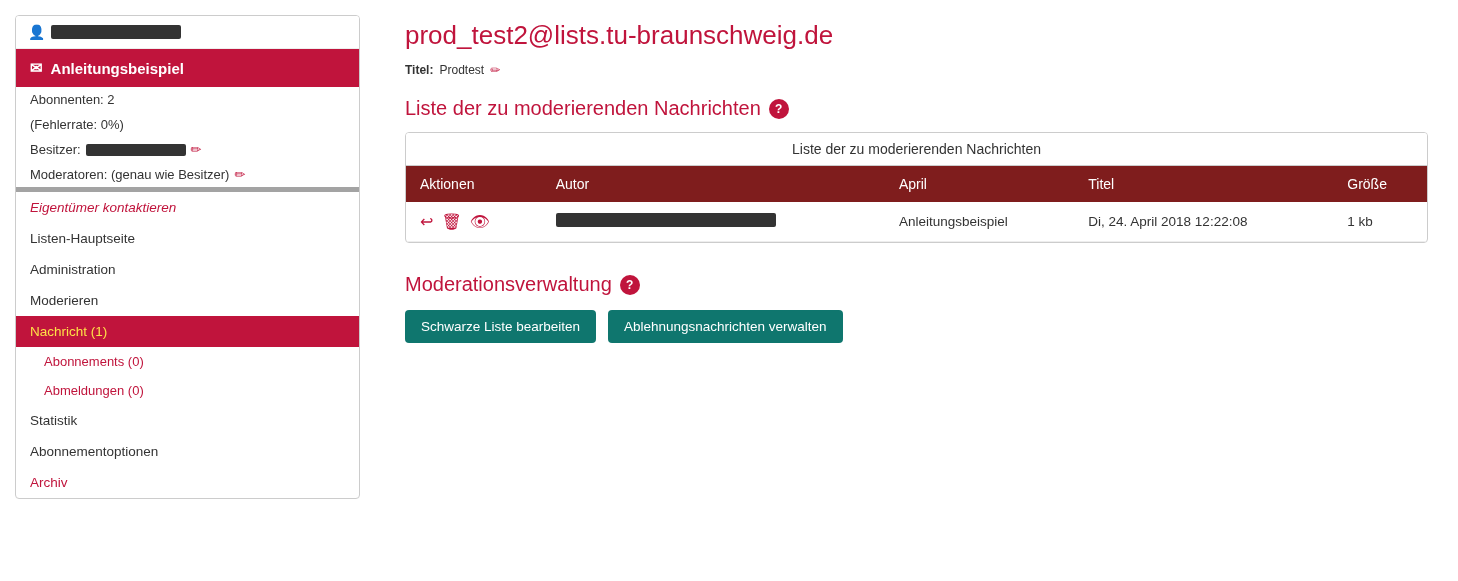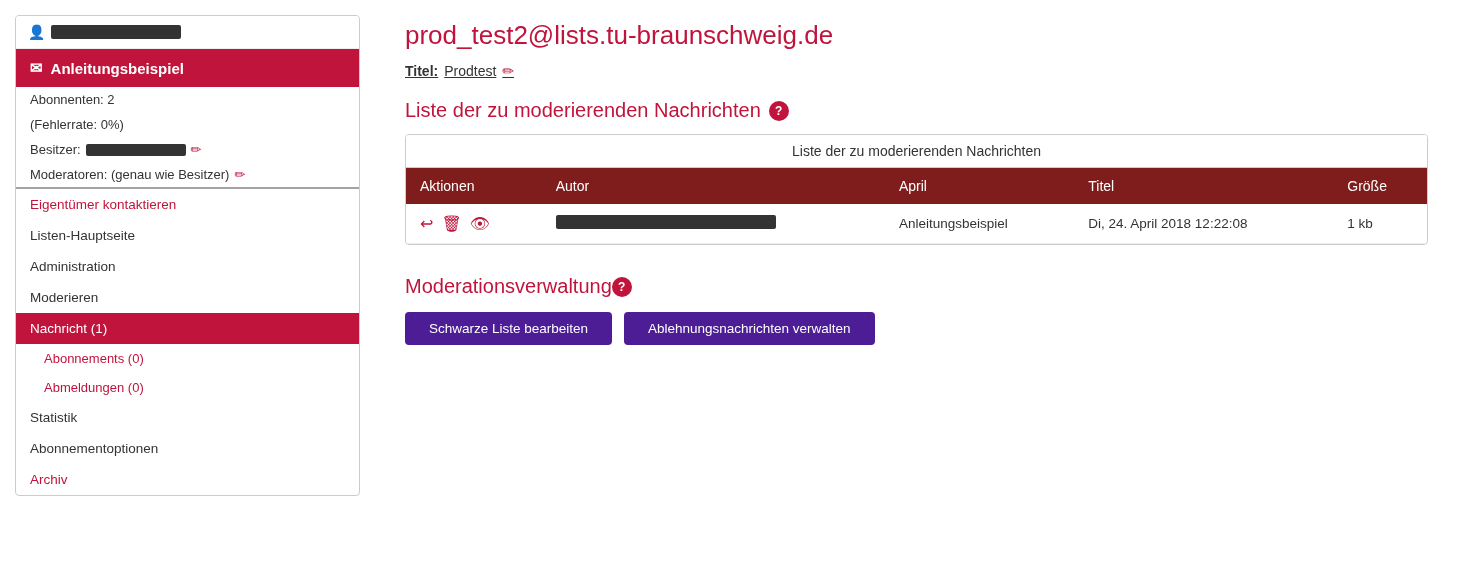--- a/index.html
+++ b/index.html
@@ -66,36 +66,36 @@
       gap: 8px;
       font-size: 15px;
       font-weight: bold;
     }
 
     .sidebar-header .envelope-icon {
       font-size: 15px;
     }
 
     .sidebar-section {
-      border-bottom: 2px solid #a3a3a3;
+      border-bottom: 5px solid #a3a3a3;
     }
 
     .sidebar-item {
       padding: 8px 14px;
       color: #c0143c;
       cursor: pointer;
       display: flex;
       align-items: center;
       gap: 6px;
       font-size: 13.5px;
     }
 
     .sidebar-item.active {
       background: #c0143c;
-      color: #ffffff;
+      color: #fde047;
     }
 
     .sidebar-item.plain {
       color: #333;
     }
 
     .sidebar-subitem {
       padding: 7px 14px 7px 28px;
       color: #c0143c;
       cursor: pointer;
@@ -135,22 +135,21 @@
       font-size: 26px;
       font-weight: 400;
       margin-bottom: 12px;
     }
 
     .title-row {
       display: flex;
       align-items: center;
       gap: 6px;
       margin-bottom: 20px;
-      font-size: 14px;
-      text-decoration: underline;
+      font-size: 12px;
     }
 
     .title-label {
       font-weight: bold;
     }
 
     .section-heading {
       color: #c0143c;
       font-size: 20px;
       font-weight: 400;
@@ -232,28 +231,29 @@
     .moderationsverwaltung-section {
       margin-top: 10px;
     }
 
     .moderationsverwaltung-heading {
       color: #c0143c;
       font-size: 20px;
       font-weight: 400;
       display: flex;
       align-items: center;
+      gap: 8px;
       margin-bottom: 14px;
     }
 
     .btn-red {
-      background: #4c1d95;
+      background: #0f766e;
       color: #fff;
       border: none;
-      padding: 9px 24px;
+      padding: 9px 16px;
       border-radius: 4px;
       cursor: pointer;
       font-size: 13.5px;
       margin-right: 8px;
     }
 
     .author-bar {
       background: #333;
       height: 14px;
       width: 220px;
@@ -290,21 +290,21 @@
       <span class="redacted-bar" style="width:100px;"></span>
       <span class="edit-icon">✏</span>
     </div>
     <div class="sidebar-info-row">
       <span>Moderatoren: (genau wie Besitzer)</span>
       <span class="edit-icon">✏</span>
     </div>
   </div>
 
   <div>
-    <div class="sidebar-item" style="color:#c0143c;">
+    <div class="sidebar-item" style="color:#c0143c;font-style:italic;">
       <span>Eigentümer kontaktieren</span>
     </div>
     <div class="sidebar-item plain">
       <span>Listen-Hauptseite</span>
     </div>
     <div class="sidebar-item plain">
       <span>Administration</span>
     </div>
     <div class="sidebar-item plain">
       <span>Moderieren</span>

